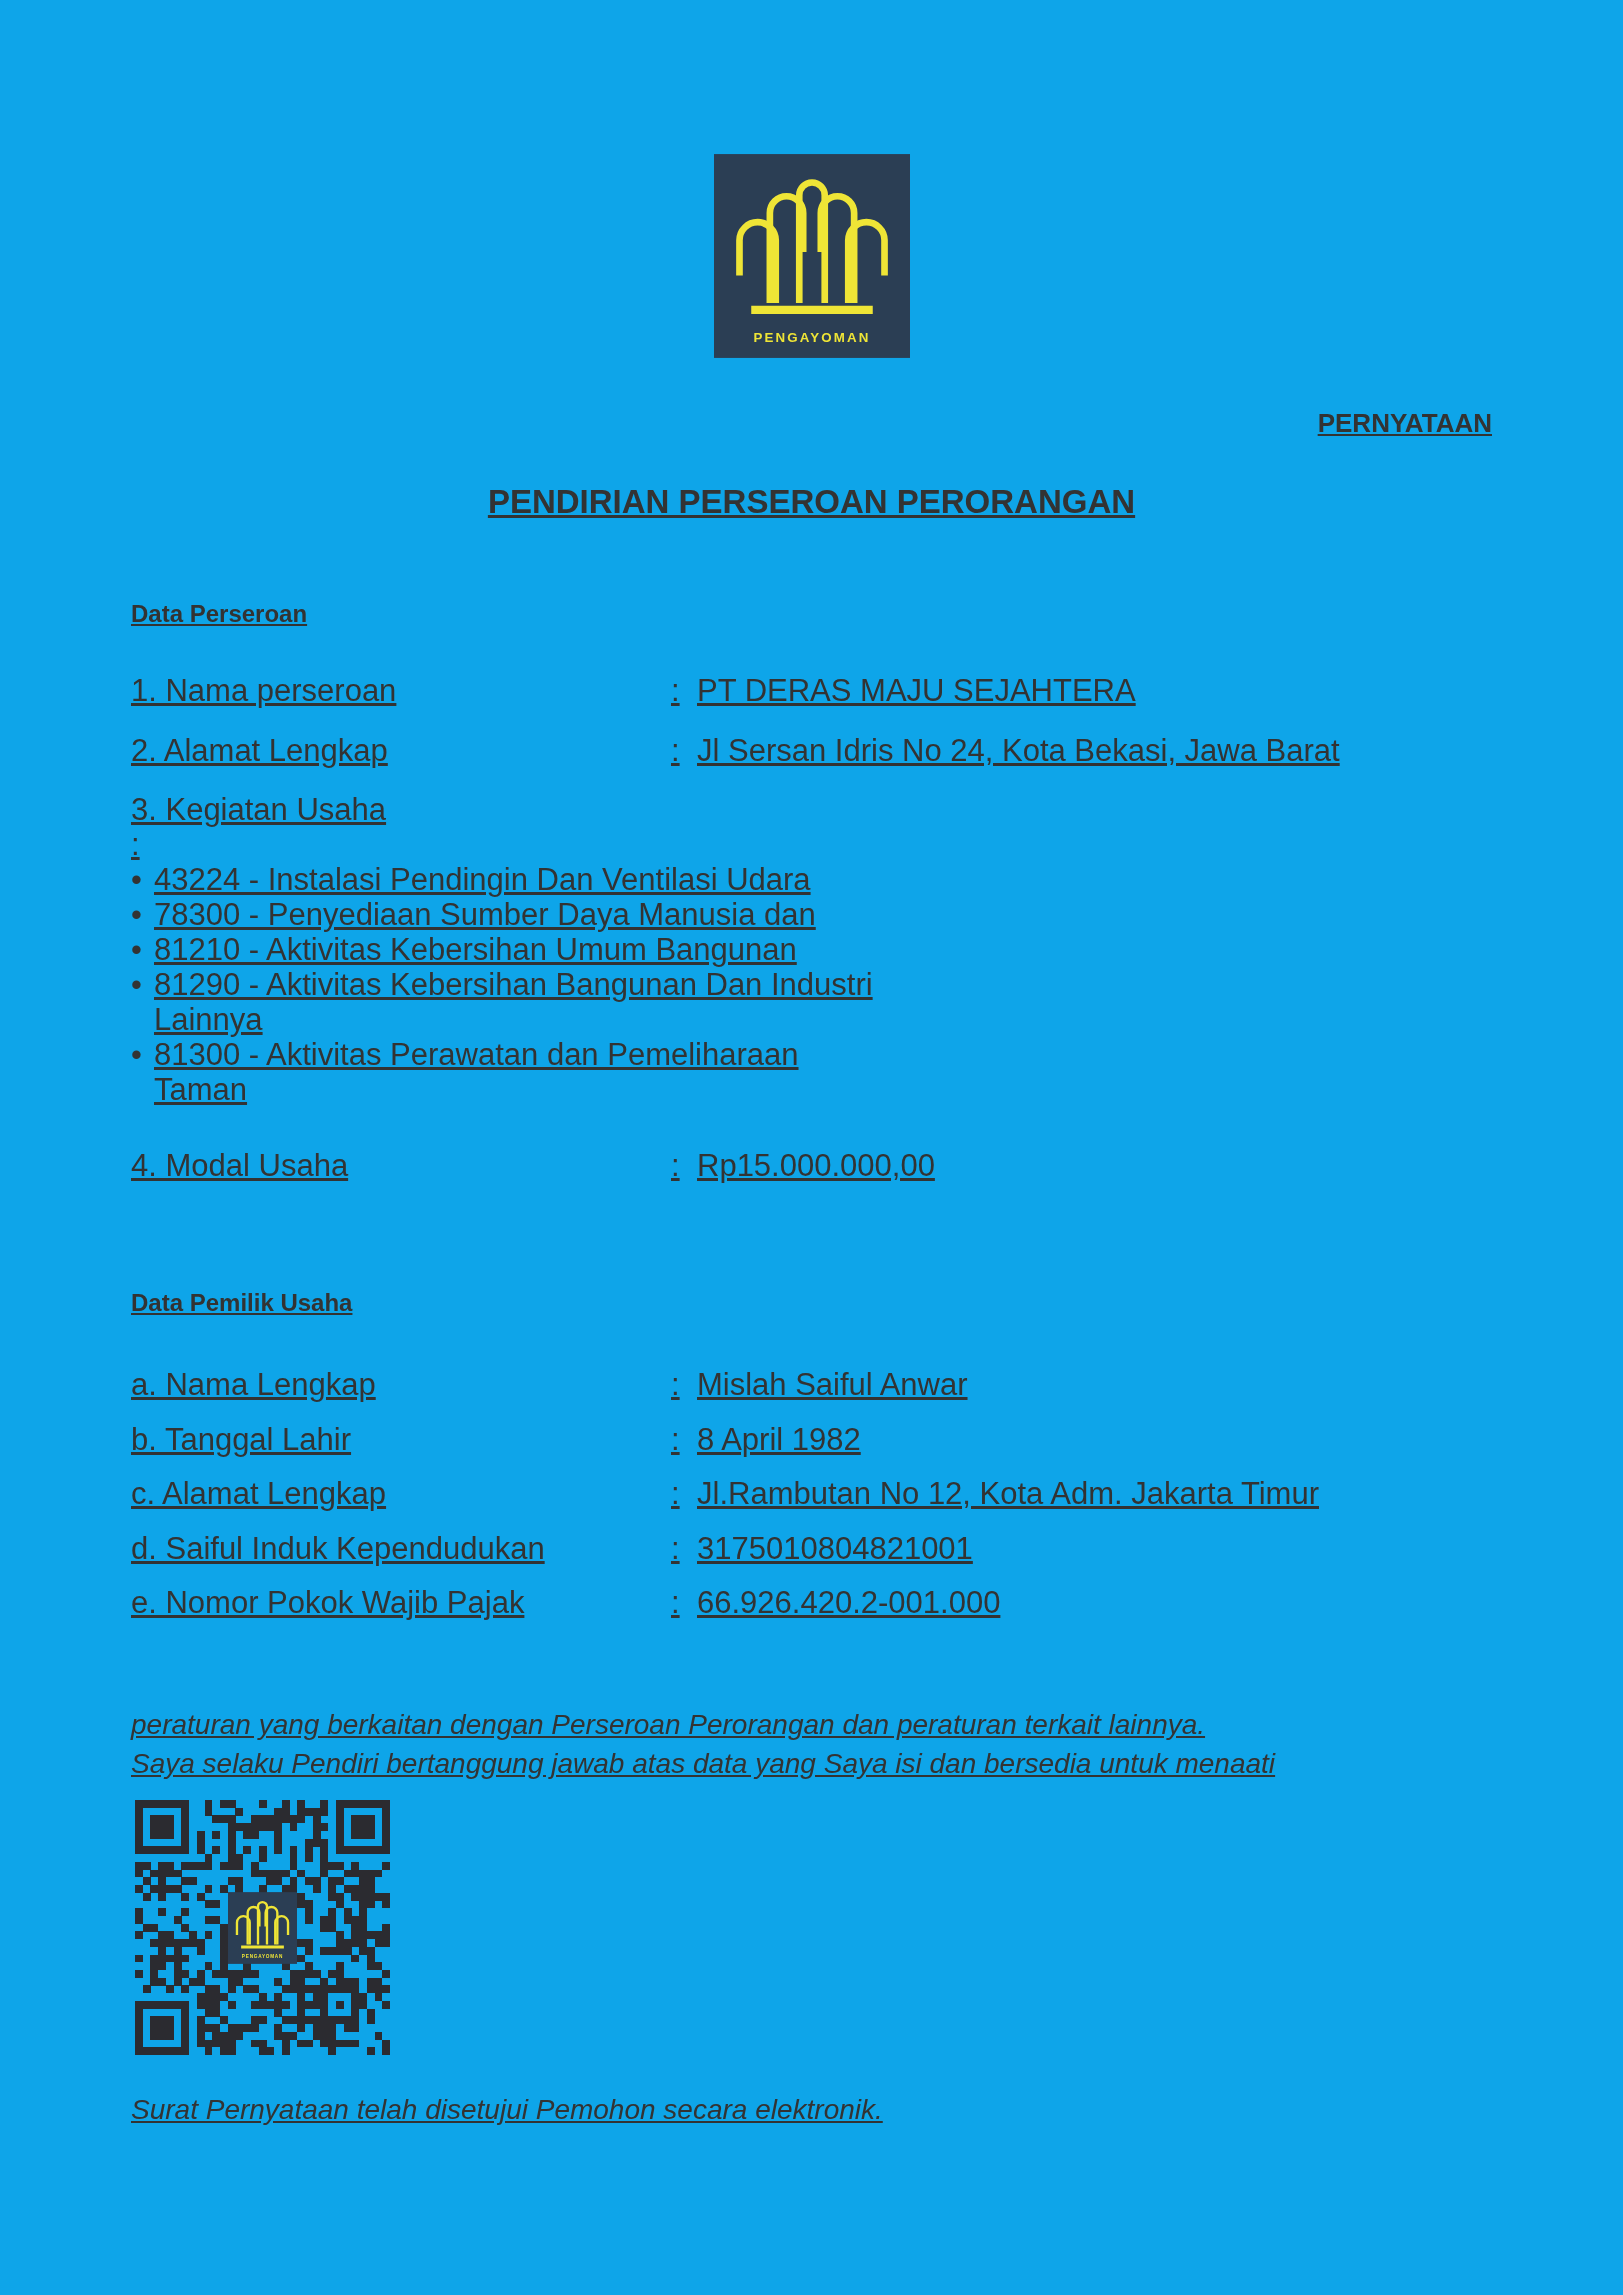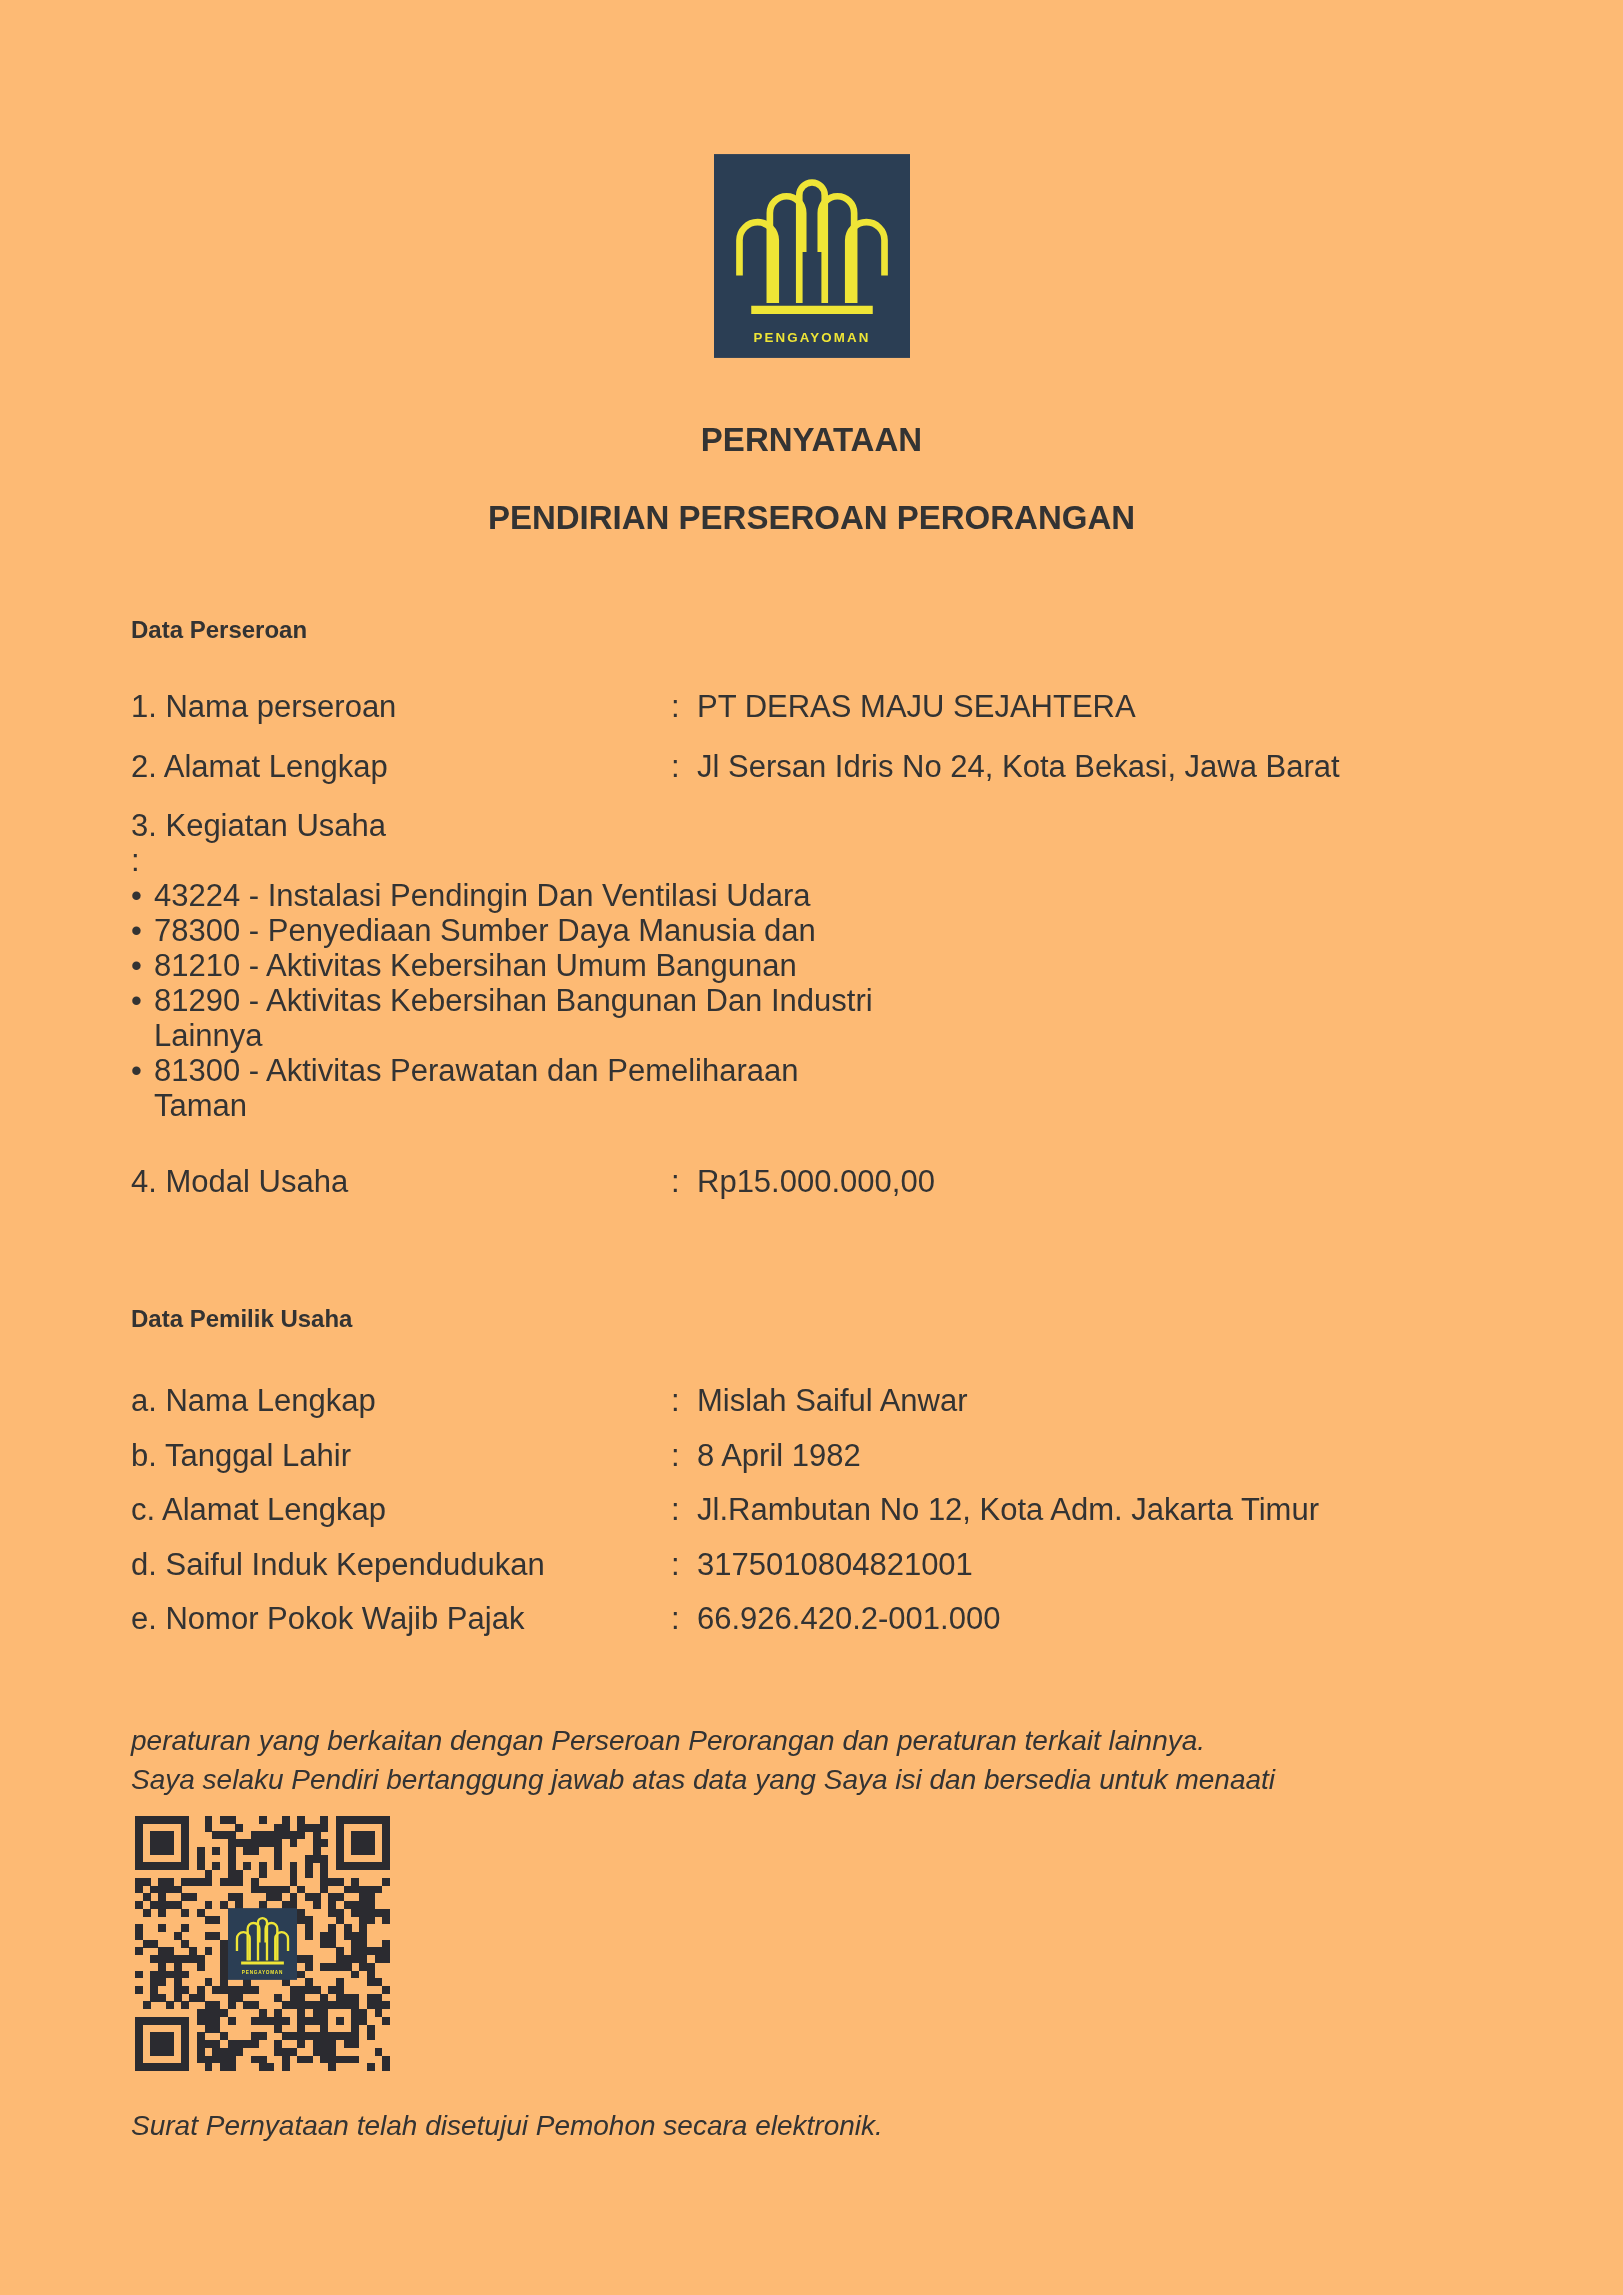--- a/index.html
+++ b/index.html
@@ -1,33 +1,34 @@
 <!DOCTYPE html>
 <html style="font-size:8.7px"><head>
 <meta charset="utf-8">
 <style>
   html,body { margin:0; padding:0; background:#ffffff; }
   body { font-family:"Liberation Sans","DejaVu Sans",sans-serif; color:#333333; }
   .page {
     position:relative;
     width:1623px; height:2295px;
-    background:#fdba74;
+    background:#0ea5e9;
     overflow:hidden;
+    text-decoration:underline;
   }
   .content { padding:0 131px; }
 
   
   .logo-wrap { padding-top:154px; text-align:center; }
   .logo-svg { display:inline-block; }
 
   
   .doc-title {
-    margin:60px 0 39px 0;
-    text-align:center;
-    font-size:33px; line-height:39px; font-weight:bold;
+    margin:44px 0 39px 0;
+    text-align:right;
+    font-size:26px; line-height:39px; font-weight:bold;
   }
   .doc-subtitle {
     margin:0;
     text-align:center;
     font-size:33px; line-height:39px; font-weight:bold;
   }
 
   
   .section-heading {
     font-size:24px; line-height:36px; font-weight:bold;

